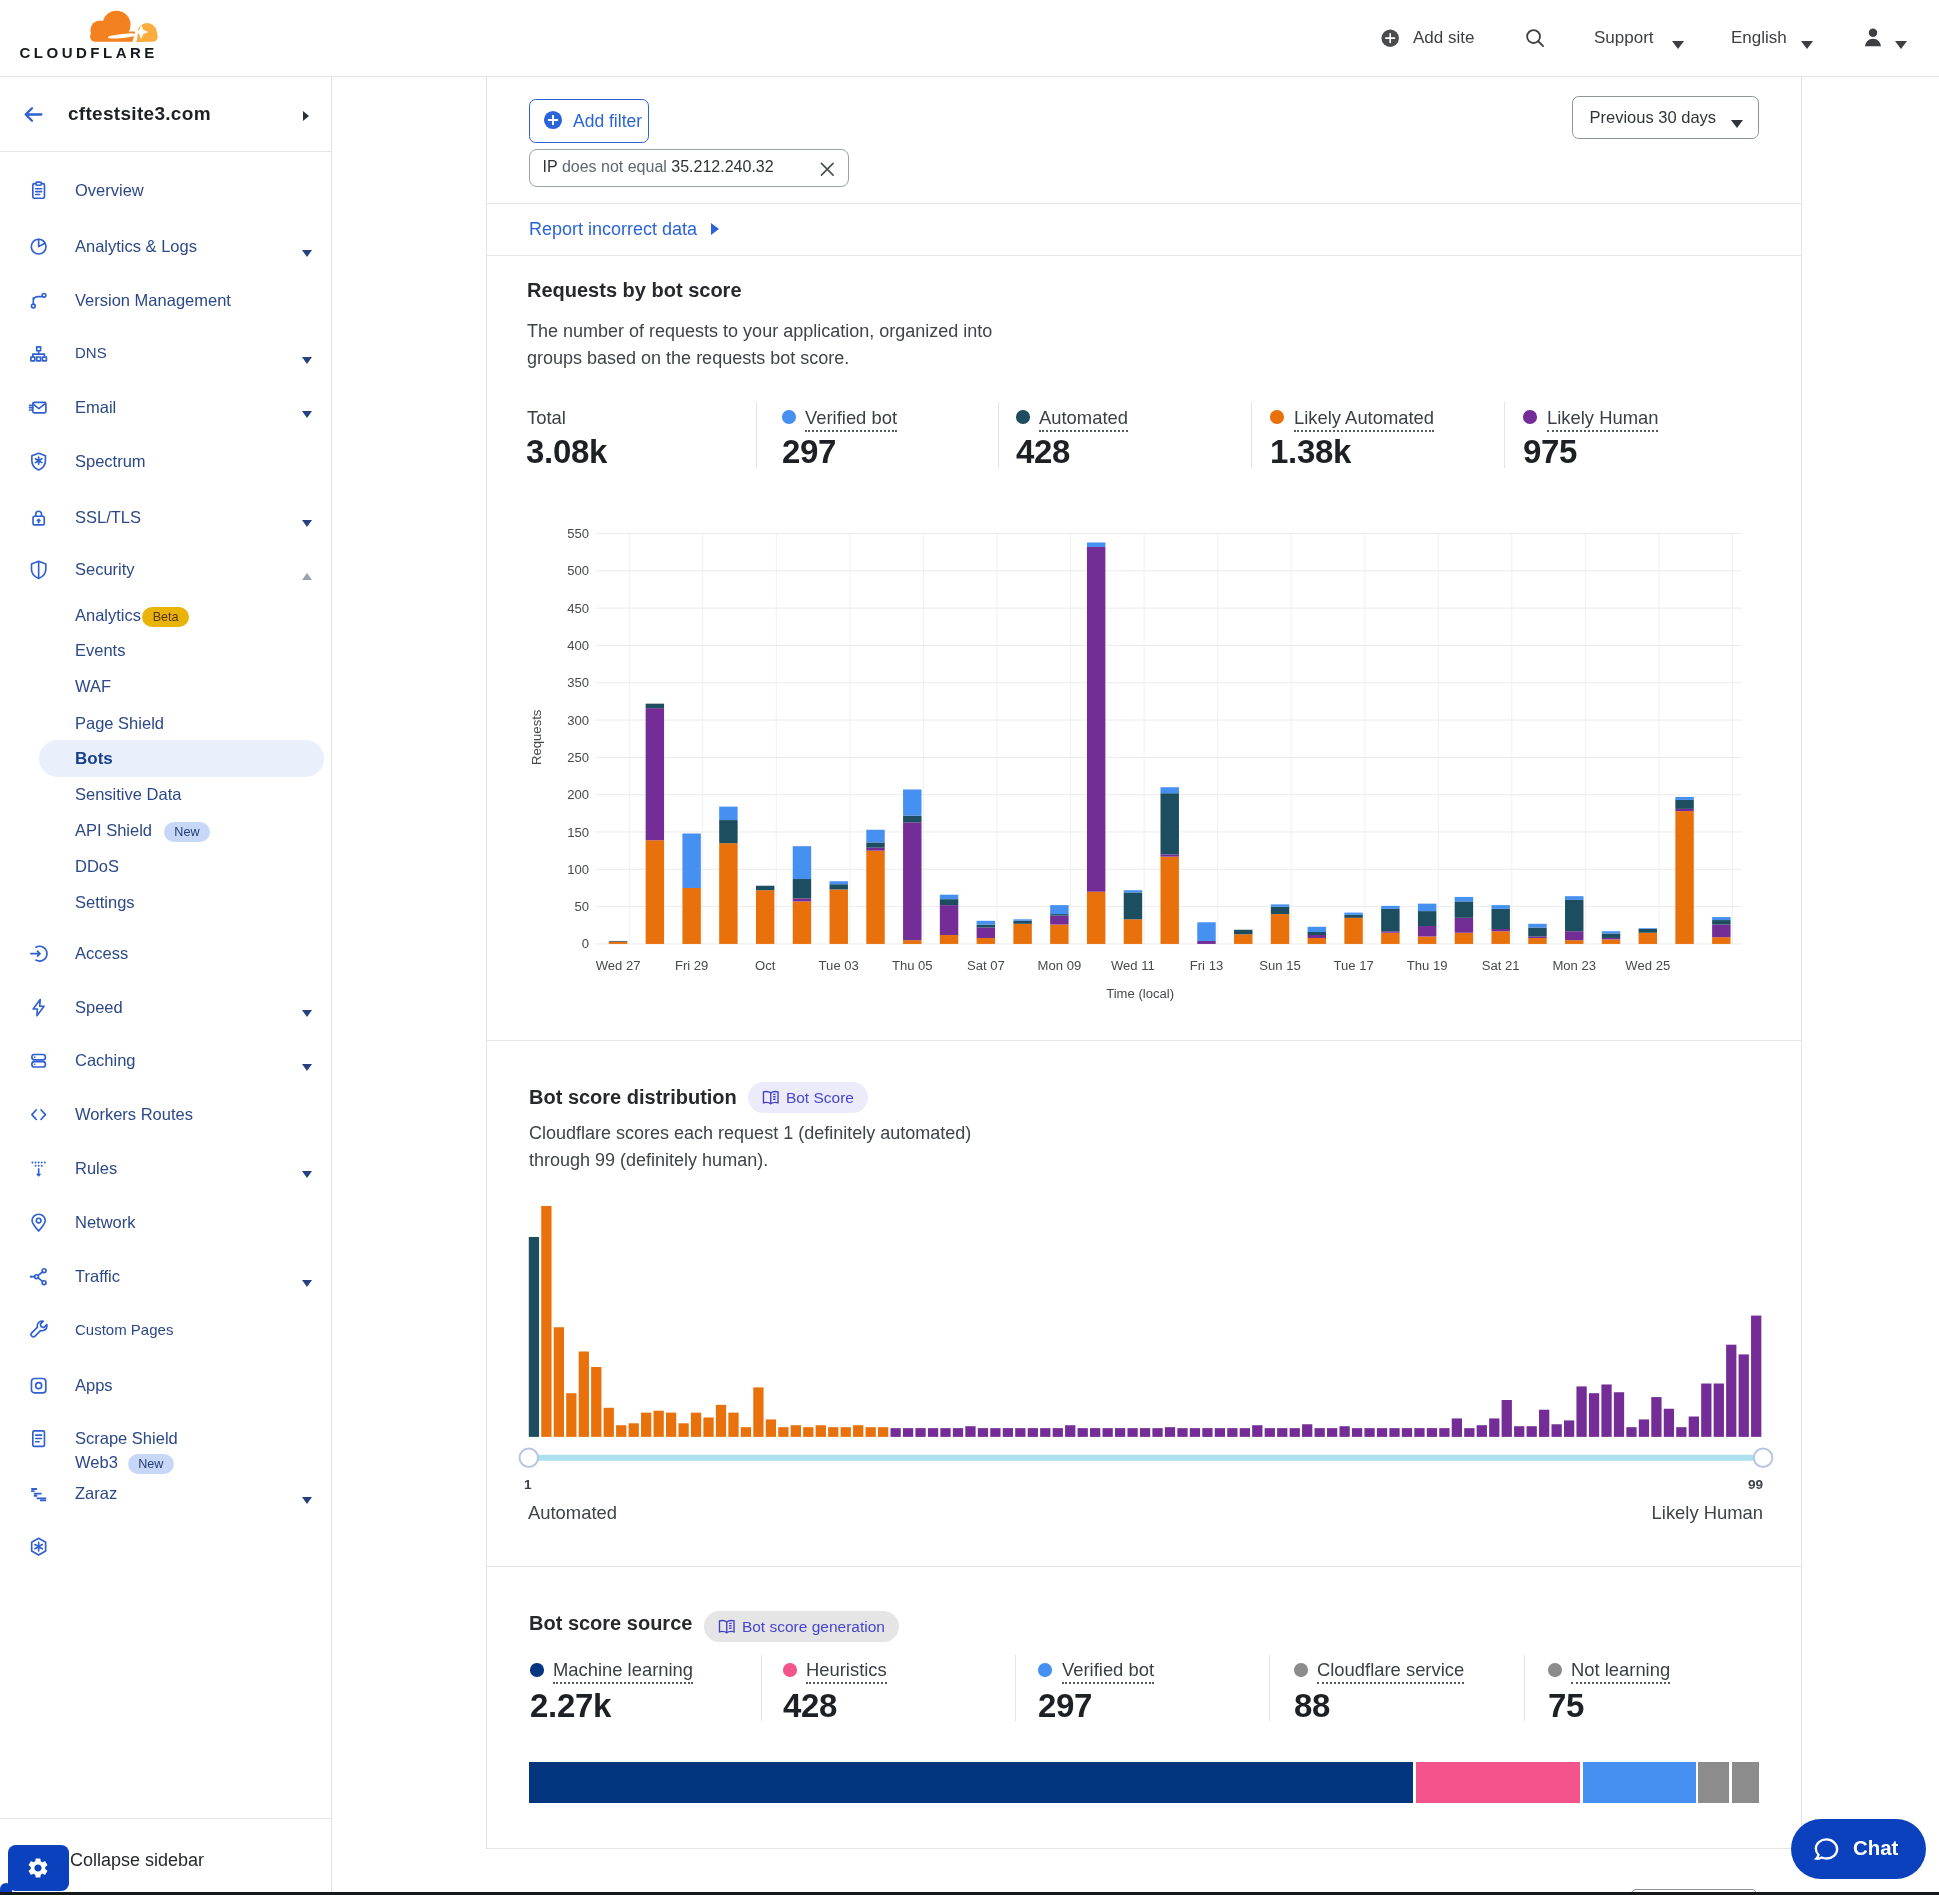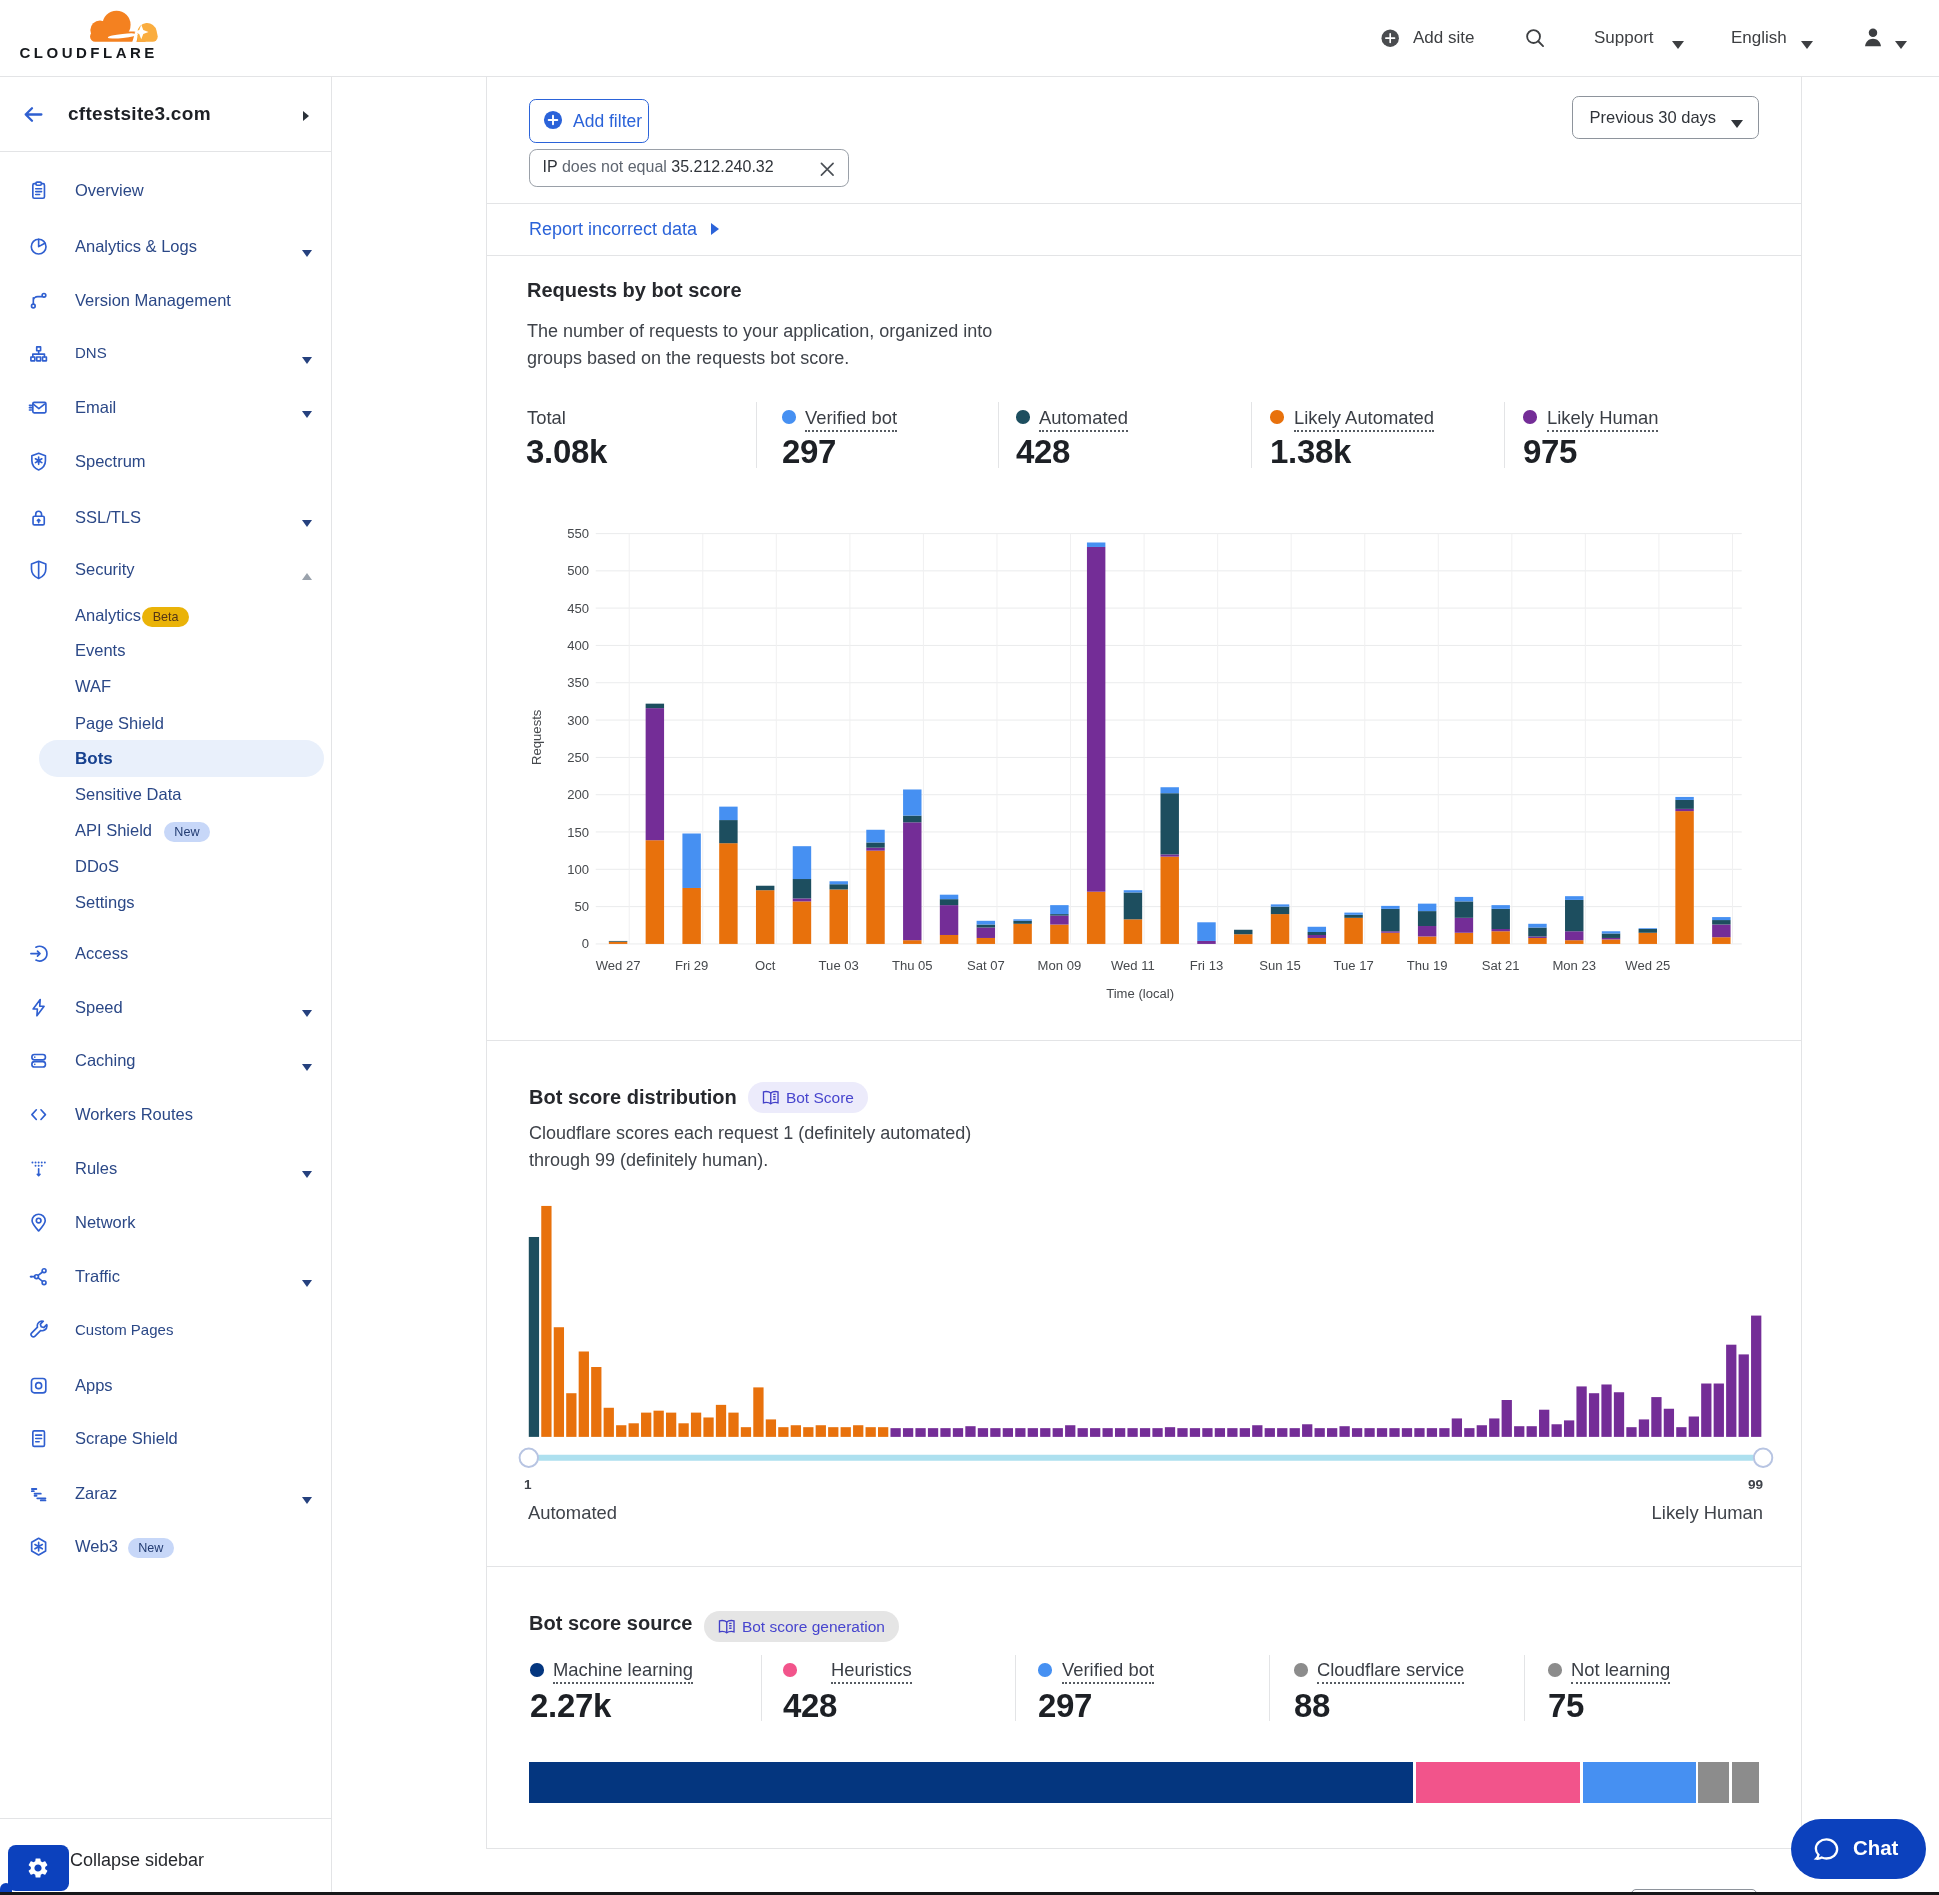--- a/index.html
+++ b/index.html
@@ -161,21 +161,21 @@
     <div style="position:absolute;left:75px;top:1429px;font-size:16.5px;color:#2B4887;">Scrape Shield</div>
 <div style="position:absolute;left:28px;top:1483px;width:21.3px;height:21.3px;"><svg width="21.3" height="21.3" viewBox="0 0 22 22" fill="none" stroke="#2F5FD0" stroke-width="1.7" stroke-linecap="round" stroke-linejoin="round" xmlns="http://www.w3.org/2000/svg">
         <path d="M4 6.2h4.6M6.8 11h6.4M9.6 15.8H18M4 8.4h2M6.8 13.2h2M13.2 18h4.8" stroke-width="1.9"></path>
       </svg></div>
     <div style="position:absolute;left:75px;top:1484px;font-size:16.5px;color:#2B4887;">Zaraz</div>
     <div style="position:absolute;left:302px;top:1490px;"><span style="display:inline-block;width:0;height:0;border-left:5.8px solid transparent;border-right:5.8px solid transparent;border-top:7.3px solid #25417E;"></span></div>
 <div style="position:absolute;left:28px;top:1536px;width:21.3px;height:21.3px;"><svg width="21.3" height="21.3" viewBox="0 0 22 22" fill="none" stroke="#2F5FD0" stroke-width="1.7" stroke-linecap="round" stroke-linejoin="round" xmlns="http://www.w3.org/2000/svg">
         <path d="M11 2.4l7.2 4.1v9l-7.2 4.1-7.2-4.1v-9z"></path>
         <path d="M11 6.6v8.8M7.2 8.8l7.6 4.4M14.8 8.8l-7.6 4.4"></path>
       </svg></div>
-    <div style="position:absolute;left:75px;top:1537px;font-size:16.5px;color:#2B4887;">Web3<span style="background:#C7D7F8;color:#233C72;font-size:12.6px;font-weight:400;border-radius:11.6px;padding:2.9px 10.7px;margin-left:9.7px;">New</span></div>
+    <div style="position:absolute;left:75px;top:1453px;font-size:16.5px;color:#2B4887;">Web3<span style="background:#C7D7F8;color:#233C72;font-size:12.6px;font-weight:400;border-radius:11.6px;padding:2.9px 10.7px;margin-left:9.7px;">New</span></div>
 <div style="position:absolute;left:28px;top:559px;width:21.3px;height:21.3px;"><svg width="21.3" height="21.3" viewBox="0 0 22 22" fill="none" stroke="#2F5FD0" stroke-width="1.7" stroke-linecap="round" stroke-linejoin="round" xmlns="http://www.w3.org/2000/svg">
         <path d="M11 2.4l7.4 2.7v5.3c0 5-3.1 8.1-7.4 9.7-4.3-1.6-7.4-4.7-7.4-9.7V5.1z"></path>
         <path d="M11 2.8v16.9"></path>
       </svg></div>
 <div style="position:absolute;left:75px;top:560px;font-size:16.5px;color:#2B4887;">Security</div>
 <div style="position:absolute;left:302px;top:566px;"><span style="display:inline-block;width:0;height:0;border-left:5.8px solid transparent;border-right:5.8px solid transparent;border-bottom:7.3px solid #9AA2AC;"></span></div>
 <div style="position:absolute;left:75px;top:606px;font-size:16.5px;color:#2B4887;">Analytics<span style="background:#eab308;color:#553616;font-size:12.6px;border-radius:11.6px;padding:2.9px 10.7px;margin-left:1px;">Beta</span></div>
 <div style="position:absolute;left:75px;top:641px;font-size:16.5px;color:#2B4887;">Events</div>
 <div style="position:absolute;left:75px;top:677px;font-size:16.5px;color:#2B4887;">WAF</div>
 <div style="position:absolute;left:75px;top:714px;font-size:16.5px;color:#2B4887;">Page Shield</div>
@@ -531,21 +531,21 @@
         <path d="M9 3C7.8 1.9 6 1.5 4.2 1.5c-1 0-2 .15-2.7.4v11.3c.7-.25 1.7-.4 2.7-.4 1.8 0 3.6.4 4.8 1.5 1.2-1.1 3-1.5 4.8-1.5 1 0 2 .15 2.7.4V1.9c-.7-.25-1.7-.4-2.7-.4C12 1.5 10.2 1.9 9 3z"></path>
         <path d="M9 3v11.3M11.5 4.5h2.5M11.5 7h2.5M11.5 9.5h2.5"></path>
       </svg>
     </span>
   <span style="font-size:15.5px;color:#4745CE;">Bot score generation</span>
 </div>
 <div style="position:absolute;left:530px;top:1663px;width:13.6px;height:13.6px;border-radius:50%;background:#04367F;"></div>
 <div style="position:absolute;left:553px;top:1659px;font-size:18.4px;color:#3A3E45;border-bottom:2.9px dotted #565B62;padding-bottom:1px;">Machine learning</div>
 <div style="position:absolute;left:530px;top:1687px;font-size:33px;font-weight:700;color:#1D2025;letter-spacing:-0.3px;">2.27k</div>
 <div style="position:absolute;left:783px;top:1663px;width:13.6px;height:13.6px;border-radius:50%;background:#F2548B;"></div>
-<div style="position:absolute;left:806px;top:1659px;font-size:18.4px;color:#3A3E45;border-bottom:2.9px dotted #565B62;padding-bottom:1px;margin-left:25px;">Heuristics</div>
+<div style="position:absolute;left:806px;top:1659px;font-size:18.4px;color:#3A3E45;border-bottom:2.9px dotted #565B62;padding-bottom:1px;">Heuristics</div>
 <div style="position:absolute;left:783px;top:1687px;font-size:33px;font-weight:700;color:#1D2025;letter-spacing:-0.3px;">428</div>
 <div style="position:absolute;left:1038px;top:1663px;width:13.6px;height:13.6px;border-radius:50%;background:#4690F2;"></div>
 <div style="position:absolute;left:1062px;top:1659px;font-size:18.4px;color:#3A3E45;border-bottom:2.9px dotted #565B62;padding-bottom:1px;">Verified bot</div>
 <div style="position:absolute;left:1038px;top:1687px;font-size:33px;font-weight:700;color:#1D2025;letter-spacing:-0.3px;">297</div>
 <div style="position:absolute;left:1294px;top:1663px;width:13.6px;height:13.6px;border-radius:50%;background:#8C8C8C;"></div>
 <div style="position:absolute;left:1317px;top:1659px;font-size:18.4px;color:#3A3E45;border-bottom:2.9px dotted #565B62;padding-bottom:1px;">Cloudflare service</div>
 <div style="position:absolute;left:1294px;top:1687px;font-size:33px;font-weight:700;color:#1D2025;letter-spacing:-0.3px;">88</div>
 <div style="position:absolute;left:1548px;top:1663px;width:13.6px;height:13.6px;border-radius:50%;background:#8C8C8C;"></div>
 <div style="position:absolute;left:1571px;top:1659px;font-size:18.4px;color:#3A3E45;border-bottom:2.9px dotted #565B62;padding-bottom:1px;">Not learning</div>
 <div style="position:absolute;left:1548px;top:1687px;font-size:33px;font-weight:700;color:#1D2025;letter-spacing:-0.3px;">75</div>

